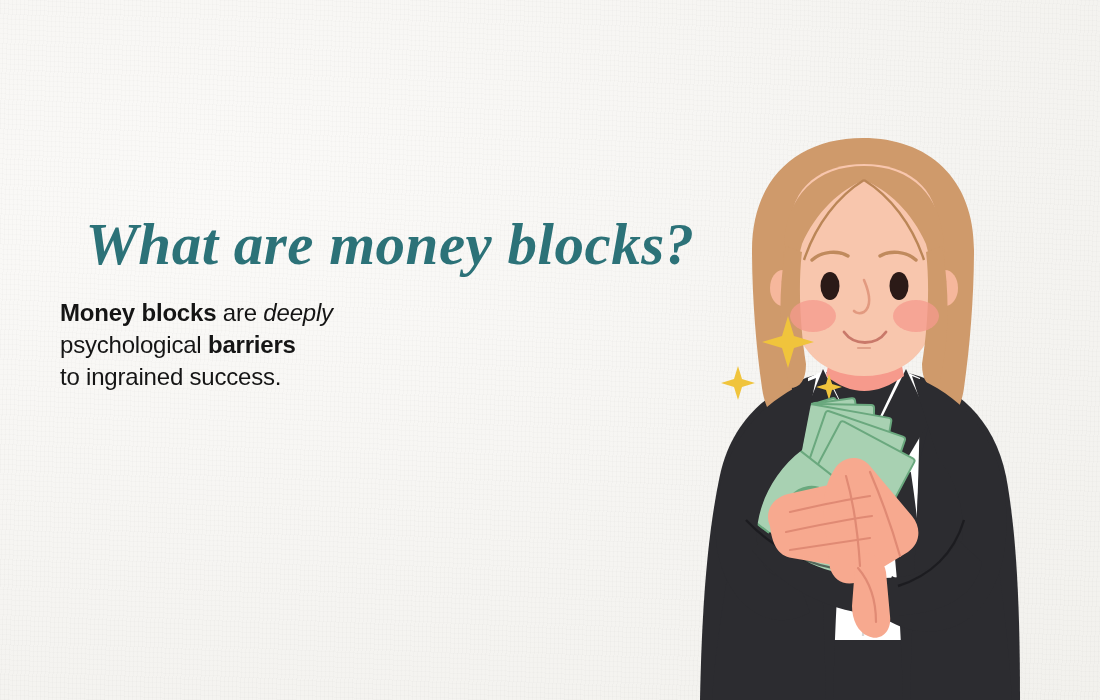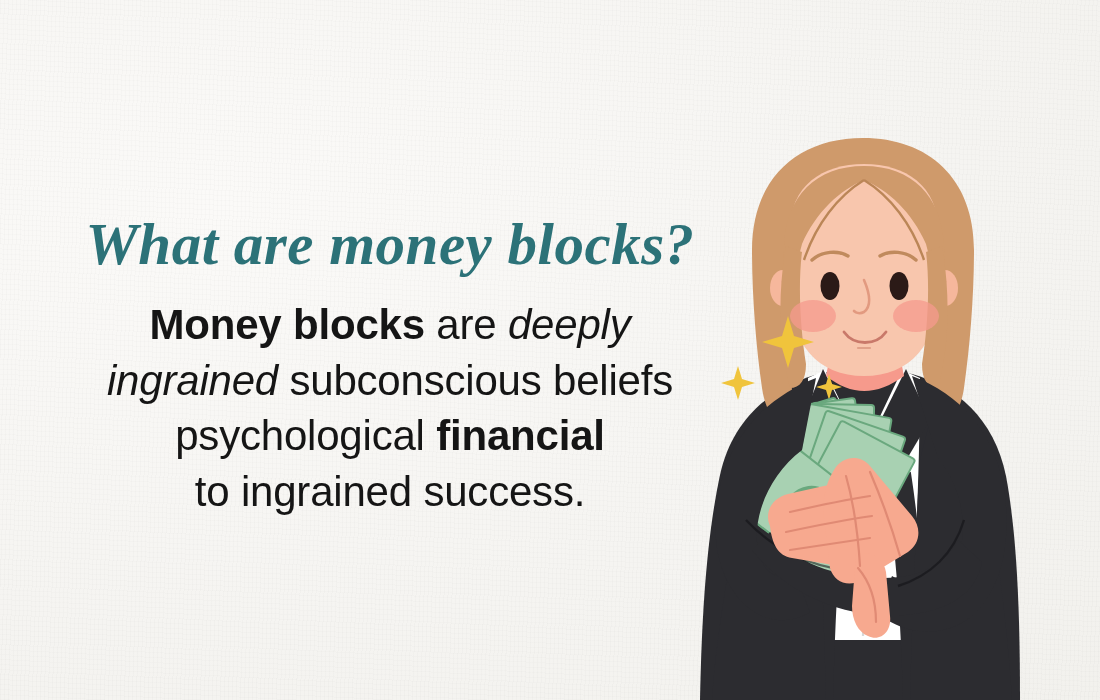--- a/index.html
+++ b/index.html
@@ -40,23 +40,23 @@
     font-weight: 700;
     font-size: 59px;
     line-height: 1.04;
     letter-spacing: 0.5px;
     color: #2c7278;
     text-align: center;
     white-space: nowrap;
   }
   #body-copy {
     margin: 22px 0 0 0;
-    text-align: center;
+    text-align: left;
     font-family: "Liberation Sans", sans-serif;
-    font-size: 42px;
+    font-size: 24px;
     line-height: 1.32;
     color: #151515;
     letter-spacing: -0.2px;
   }
   #body-copy .b { font-weight: 700; }
   #body-copy .i { font-style: italic; }
 
   
   #illustration {
     position: absolute;
@@ -76,24 +76,21 @@
 
   <div id="text-block">
 
     <h1 id="headline">What are money blocks?</h1>
 
     <div id="body-copy">
       <div>
         <span class="b">Money blocks</span><span> are </span><span class="i">deeply</span>
       </div>
       <div>
-        <span class="i">ingrained</span><span> subconscious beliefs</span>
-      </div>
-      <div>
-        <span>psychological </span><span class="b">financial</span>
+        <span>psychological </span><span class="b">barriers</span>
       </div>
       <div>
         <span>to ingrained success.</span>
       </div>
     </div>
 
   </div>
 
   <div id="illustration">
     <svg viewBox="0 0 480 580" xmlns="http://www.w3.org/2000/svg">

